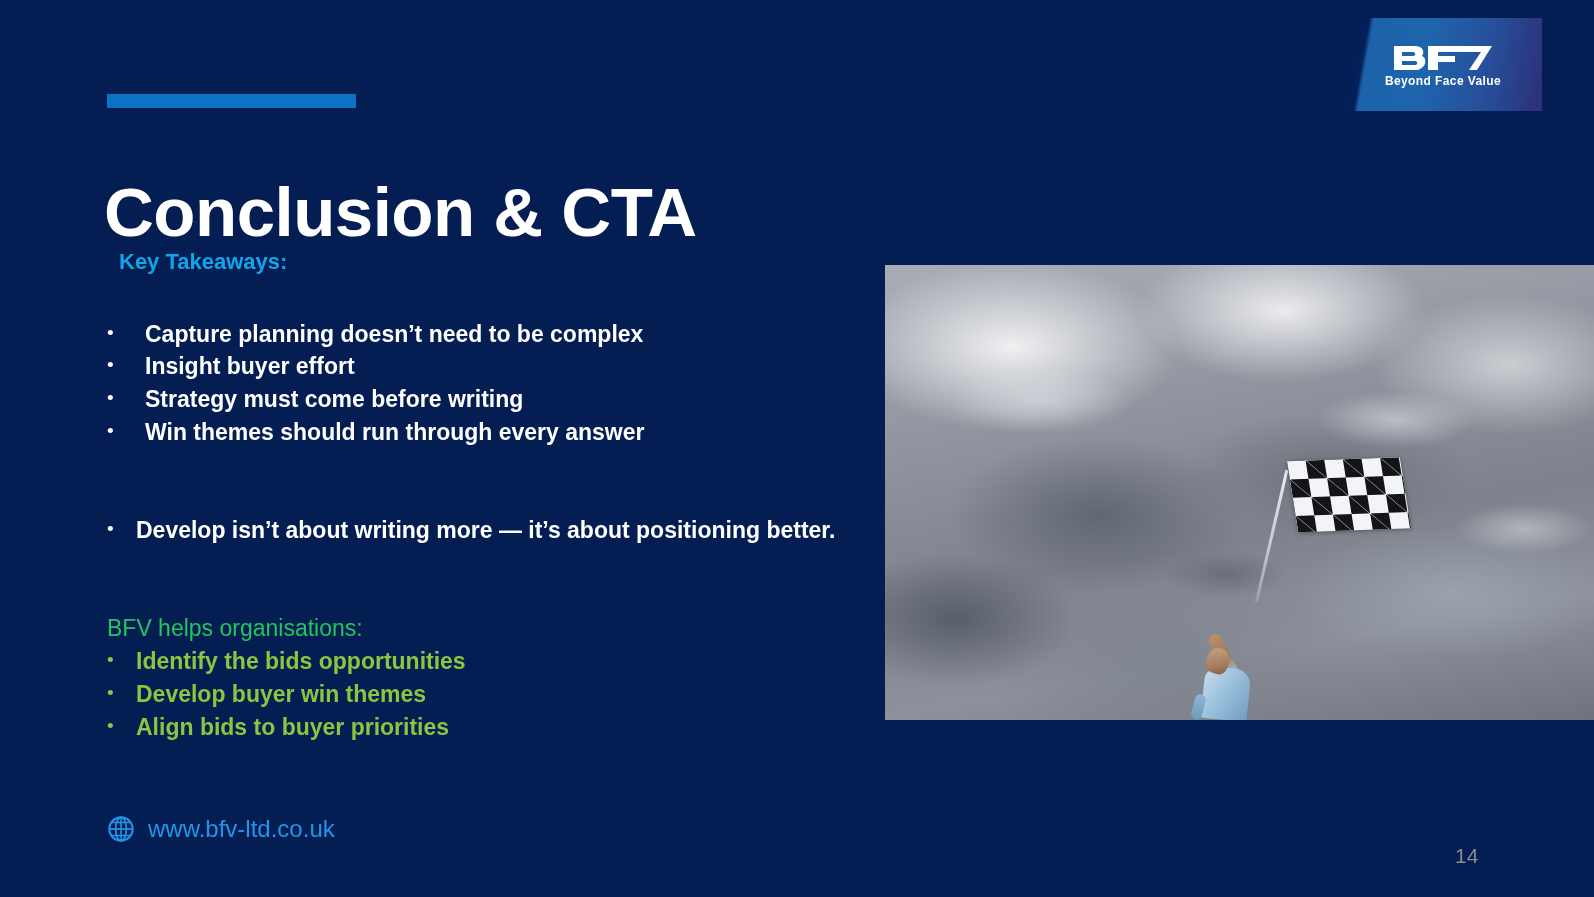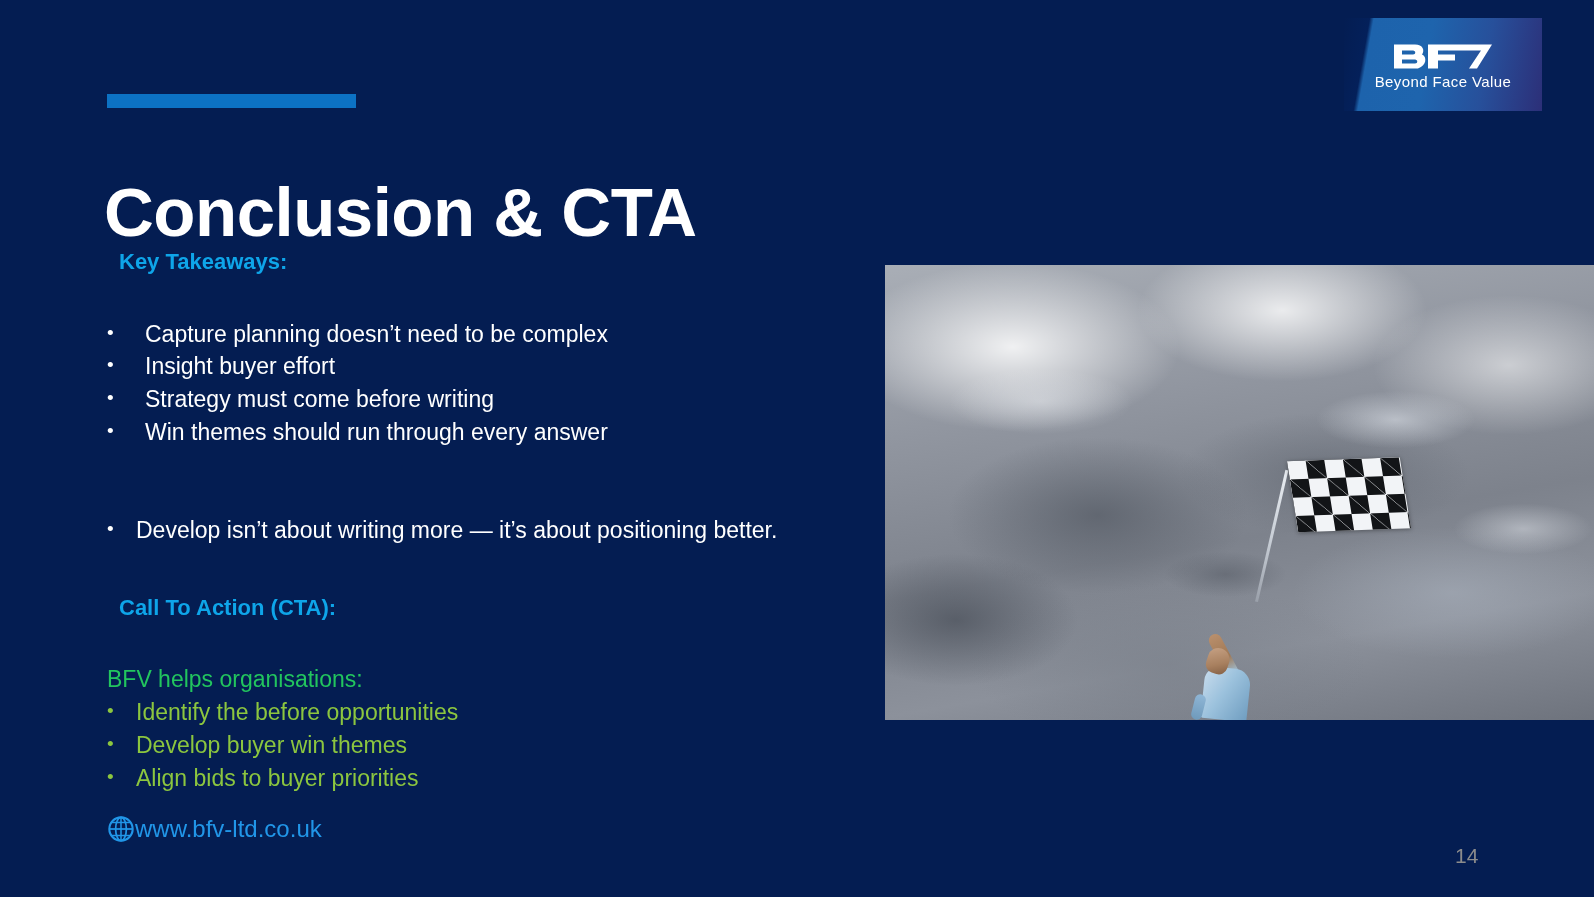--- a/index.html
+++ b/index.html
@@ -41,22 +41,22 @@
   }
   .logo-mark {
     display: block;
     margin: 0 auto 2px auto;
     width: 104px;
     height: 30px;
   }
   .logo-tag {
     display: block;
     color: #ffffff;
-    font-size: 15px;
-    font-weight: normal;
+    font-size: 12px;
+    font-weight: bold;
     letter-spacing: 0.4px;
     font-family: "Liberation Sans", sans-serif;
     line-height: 1;
   }
 
   
   .accent-bar {
     position: absolute;
     left: 107px;
     top: 94px;
@@ -104,21 +104,21 @@
     font-size: 23px;
     line-height: 1.43;
   }
   .bullet-dot {
     flex: 0 0 auto;
     width: 38px;
     text-align: left;
     font-size: 19px;
     line-height: 1.63;
   }
-  .bullet-text { flex: 1 1 auto; }
+  .bullet-text { flex: 1 1 auto; font-weight: bold; }
   .gap-md  { height: 30px; }
   .gap-lg  { height: 35px; }
 
   
   .conc-row .bullet-dot { width: 29px; }
   .conc-row { font-size: 23px; }
 
   
   .cta-lead {
     color: #22c55e;
@@ -247,20 +247,21 @@
     transform: rotate(14deg);
   }
 
   
   .footer-link {
     position: absolute;
     left: 107px;
     top: 815px;
     display: flex;
     align-items: center;
+    gap: 13px;
     text-align: right;
   }
   .globe-icon { width: 28px; height: 28px; display: block; }
   .footer-url {
     color: #2196e8;
     font-size: 24px;
     line-height: 1;
   }
   .page-num {
     position: absolute;
@@ -318,27 +319,26 @@
     <div class="gap-lg"></div>
     <div class="gap-md"></div>
     <ul class="bullet-list">
       <li class="bullet-row conc-row">
         <span class="bullet-dot">•</span>
         <span class="bullet-text">Develop isn’t about writing more — it’s about positioning better.</span>
       </li>
     </ul>
 
     <div class="gap-lg"></div>
-    <div class="section-head">Call To Action (CTA):</div>
     <div class="gap-md"></div>
     <div class="cta-lead">BFV helps organisations:</div>
     <ul class="bullet-list">
       <li class="bullet-row cta-row">
         <span class="bullet-dot">•</span>
-        <span class="bullet-text">Identify the before opportunities</span>
+        <span class="bullet-text">Identify the bids opportunities</span>
       </li>
       <li class="bullet-row cta-row">
         <span class="bullet-dot">•</span>
         <span class="bullet-text">Develop buyer win themes</span>
       </li>
       <li class="bullet-row cta-row">
         <span class="bullet-dot">•</span>
         <span class="bullet-text">Align bids to buyer priorities</span>
       </li>
     </ul>

